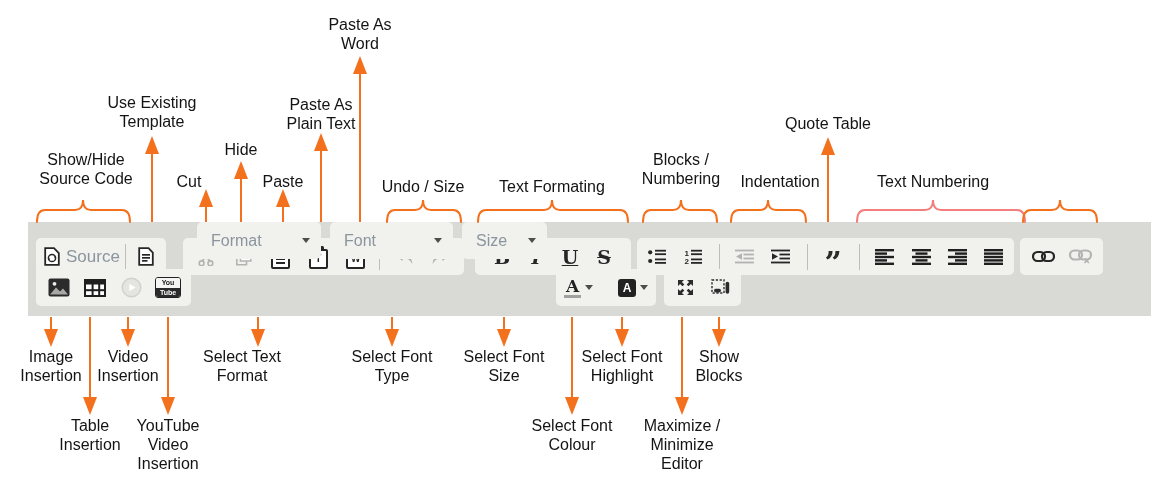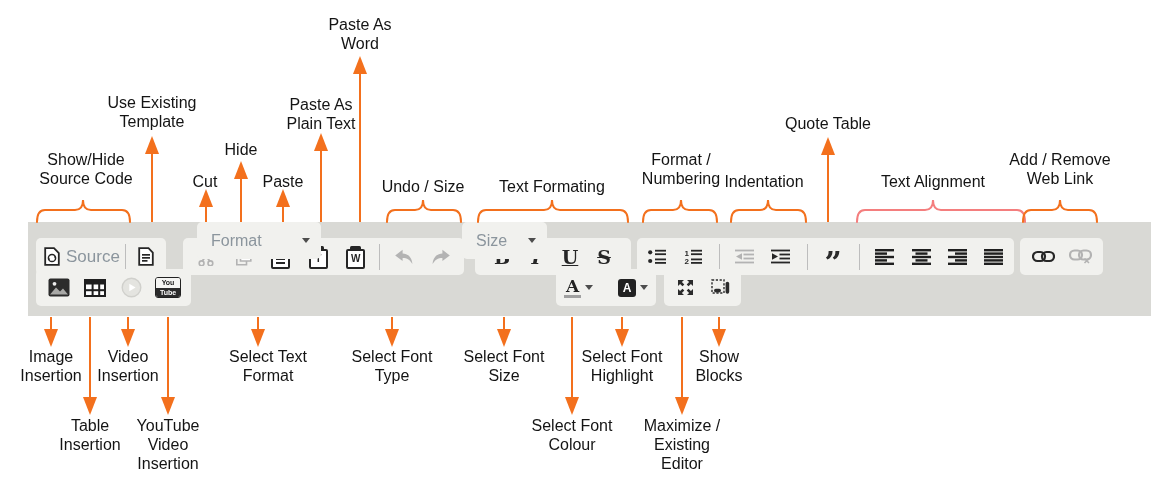--- a/index.html
+++ b/index.html
@@ -289,20 +289,24 @@
           <span class="yt-top">You</span>
           <span class="yt-bot">Tube</span>
         </span>
       </div>
     </div>
 
     <div class="dropdown" id="dd-format">
       <span>Format</span>
       <span class="caret"></span>
     </div>
+    <div class="dropdown" id="dd-font">
+      <span>Font</span>
+      <span class="caret"></span>
+    </div>
     <div class="dropdown" id="dd-size">
       <span>Size</span>
       <span class="caret"></span>
     </div>
 
     <div class="tgroup row2" id="grp-colors">
       <div class="tbtn color-btn" style="width:auto">
         <span class="a-letter">A</span>
         <span class="caret"></span>
       </div>
@@ -424,55 +428,53 @@
     </div>
   <div class="arr down" style="left:712px;top:317px;height:30px">
       <span class="line"></span>
       <span class="head"></span>
     </div>
 
   <div class="anno" style="left:152px;top:93px">Use Existing
 Template</div>
   <div class="anno" style="left:86px;top:150px">Show/Hide
 Source Code</div>
-  <div class="anno" style="left:205px;top:172px">Cut</div>
+  <div class="anno" style="left:189px;top:172px">Cut</div>
   <div class="anno" style="left:241px;top:140px">Hide</div>
   <div class="anno" style="left:283px;top:172px">Paste</div>
   <div class="anno" style="left:321px;top:95px">Paste As
 Plain Text</div>
   <div class="anno" style="left:360px;top:15px">Paste As
 Word</div>
   <div class="anno" style="left:423px;top:177px">Undo / Size</div>
   <div class="anno" style="left:552px;top:177px">Text Formating</div>
-  <div class="anno" style="left:681px;top:150px">Format /
+  <div class="anno" style="left:681px;top:150px">Blocks /
 Numbering</div>
-  <div class="anno" style="left:764px;top:172px">Indentation</div>
+  <div class="anno" style="left:780px;top:172px">Indentation</div>
   <div class="anno" style="left:828px;top:114px">Quote Table</div>
-  <div class="anno" style="left:933px;top:172px">Text Alignment</div>
-  <div class="anno" style="left:1060px;top:150px">Add / Remove
-Web Link</div>
+  <div class="anno" style="left:933px;top:172px">Text Numbering</div>
 
   <div class="anno" style="left:51px;top:347px">Image
 Insertion</div>
   <div class="anno" style="left:90px;top:416px">Table
 Insertion</div>
   <div class="anno" style="left:128px;top:347px">Video
 Insertion</div>
   <div class="anno" style="left:168px;top:416px">YouTube
 Video
 Insertion</div>
-  <div class="anno" style="left:268px;top:347px">Select Text
+  <div class="anno" style="left:242px;top:347px">Select Text
 Format</div>
   <div class="anno" style="left:392px;top:347px">Select Font
 Type</div>
   <div class="anno" style="left:504px;top:347px">Select Font
 Size</div>
   <div class="anno" style="left:572px;top:416px">Select Font
 Colour</div>
   <div class="anno" style="left:622px;top:347px">Select Font
 Highlight</div>
   <div class="anno" style="left:682px;top:416px">Maximize /
-Existing
+Minimize
 Editor</div>
   <div class="anno" style="left:719px;top:347px">Show
 Blocks</div>
 
 </div>
 
 </body></html>

